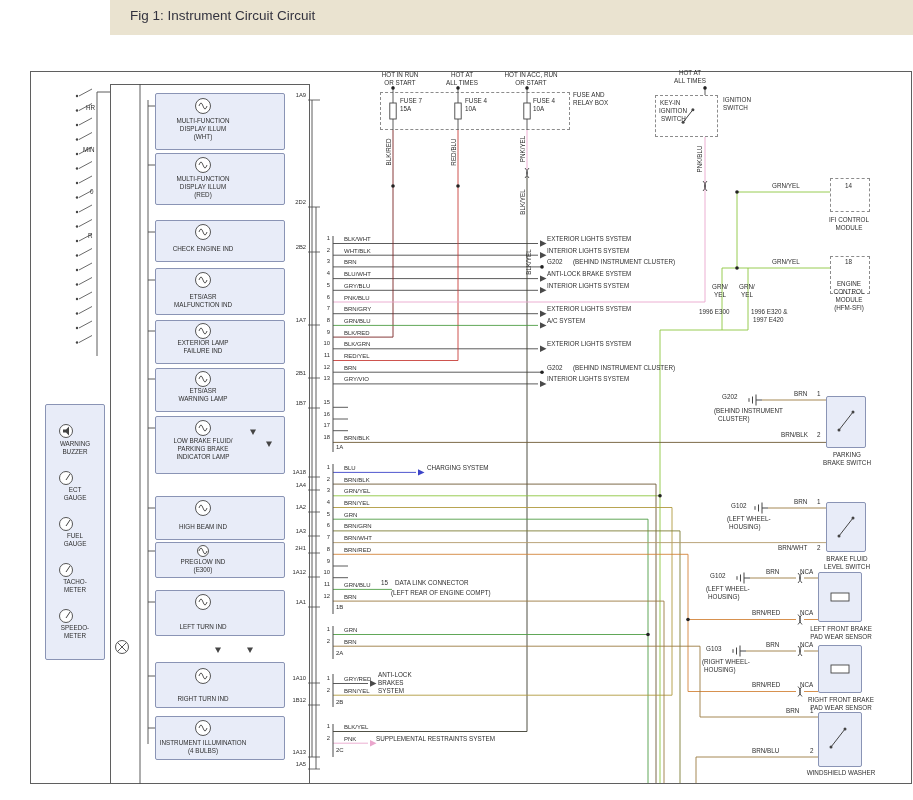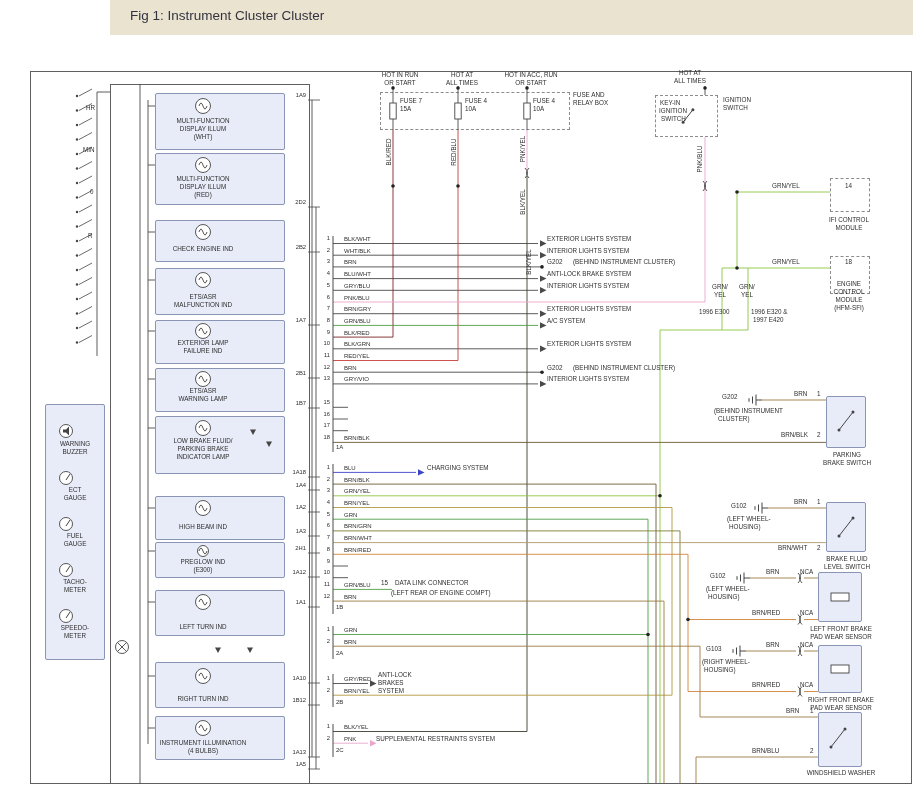--- a/index.html
+++ b/index.html
@@ -12,21 +12,21 @@
   .k-frame{border:1px solid #5f5f5f;}
   .k-comp{border:1px solid #8a94b5;background:#e8ecf8;border-radius:2px;}
   .k-dash{border:1px dashed #8c8c8c;}
   .lbl{position:absolute;font-size:6.3px;line-height:1;color:#2e2e2e;white-space:nowrap;}
   svg{position:absolute;left:0;top:0;}
 </style>
 </head>
 <body>
 <div id="app">
   <div class="hdr"></div>
-  <div class="title">Fig 1: Instrument Cluster Cluster</div>
+  <div class="title">Fig 1: Instrument Circuit Circuit</div>
   <div id="stage">
       <div class="rect k-frame" style="left: 30px; top: 71px; width: 882px; height: 713px;"></div>
       <div class="rect k-frame" style="left: 110px; top: 84px; width: 200px; height: 700px;"></div>
       <div class="rect k-comp" style="left: 155px; top: 93px; width: 130px; height: 57px;"></div>
       <div class="rect k-comp" style="left: 155px; top: 153px; width: 130px; height: 52px;"></div>
       <div class="rect k-comp" style="left: 155px; top: 220px; width: 130px; height: 42px;"></div>
       <div class="rect k-comp" style="left: 155px; top: 268px; width: 130px; height: 47px;"></div>
       <div class="rect k-comp" style="left: 155px; top: 320px; width: 130px; height: 44px;"></div>
       <div class="rect k-comp" style="left: 155px; top: 368px; width: 130px; height: 44px;"></div>
       <div class="rect k-comp" style="left: 155px; top: 416px; width: 130px; height: 58px;"></div>

